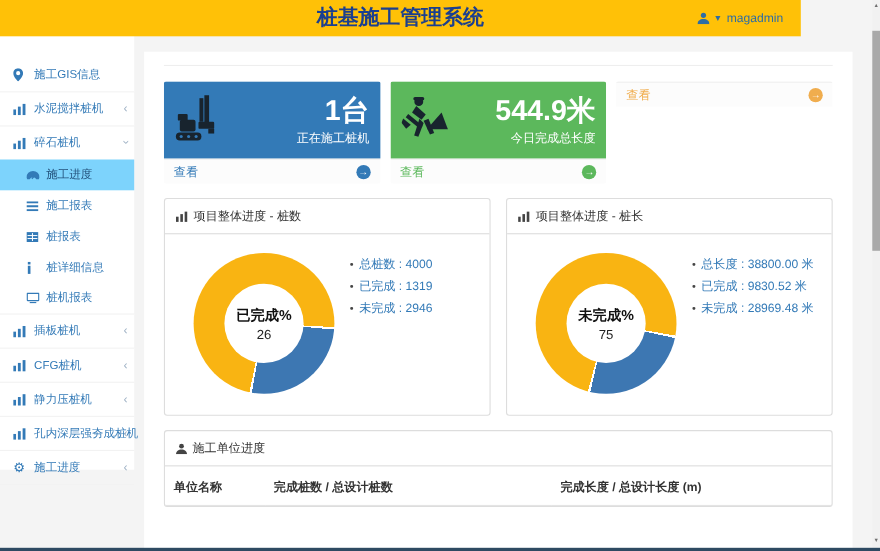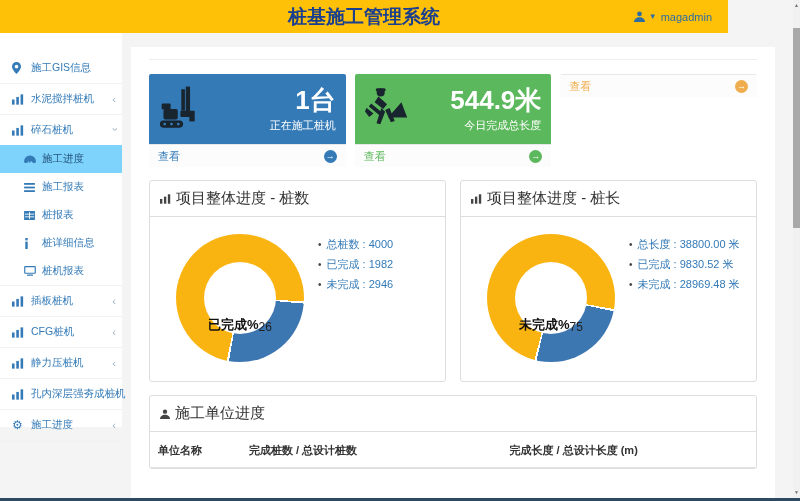--- a/index.html
+++ b/index.html
@@ -51,27 +51,27 @@
   .card.orange .card-footer { color:#f0ad4e; }
   .go-arrow { width:13px; height:13px; border-radius:50%; color:#fff; font-size:9px; line-height:13px;
     text-align:center; }
   .card.blue  .go-arrow { background:#337ab7; }
   .card.green .go-arrow { background:#5cb85c; }
   .card.orange .go-arrow { background:#f0ad4e; }
 
   
   .panels { display:flex; gap:14px; margin-top:13px; }
   .panel { flex:1; border:1px solid #ddd; border-radius:3px; background:#fff; }
-  .panel-header { padding:8px 10px; font-size:15px; color:#333; border-bottom:1px solid #ddd;
+  .panel-header { padding:8px 10px; font-size:11px; color:#333; border-bottom:1px solid #ddd;
     display:flex; align-items:center; gap:5px; }
   .panel-header .icn { color:#444; display:flex; }
   .panel-body { height:164px; position:relative; }
   .donut { position:absolute; left:26px; top:17px; width:128px; height:128px; border-radius:50%; }
   .donut-hole { position:absolute; left:50%; top:50%; transform:translate(-50%,-50%); width:72px; height:72px;
-    background:#fff; border-radius:50%; display:flex; flex-direction:row; align-items:flex-end; justify-content:center; }
+    background:#fff; border-radius:50%; display:flex; flex-direction:column; align-items:center; justify-content:center; }
   .center-label { font-weight:bold; font-size:13px; color:#111; }
   .center-value { font-size:12px; color:#222; margin-top:1px; }
   .legend { position:absolute; left:168px; top:20px; margin:0; padding:0; list-style:none; font-size:11px; }
   .legend li { margin-bottom:5px; color:#337ab7; white-space:nowrap; }
   .legend .dot { color:#444; margin-right:5px; font-size:10px; }
 
   
   .table-panel { margin-top:13px; border:1px solid #ddd; border-radius:3px; background:#fff; }
   .unit-table { width:100%; border-collapse:collapse; font-size:11px; }
   .unit-table th { text-align:left; font-weight:bold; color:#333; padding:11px 8px 9px 8px;
@@ -323,21 +323,21 @@
       </div>
       <div class="panel-body">
         <div class="donut" style="background: conic-gradient(rgb(249, 180, 18) 0deg, rgb(249, 180, 18) 93deg, rgb(255, 255, 255) 93deg, rgb(255, 255, 255) 95deg, rgb(61, 119, 178) 95deg, rgb(61, 119, 178) 190deg, rgb(255, 255, 255) 190deg, rgb(255, 255, 255) 192deg, rgb(249, 180, 18) 192deg, rgb(249, 180, 18) 360deg);">
           <div class="donut-hole">
             <span class="center-label">已完成%</span>
             <span class="center-value">26</span>
           </div>
         </div>
         <ul class="legend">
           <li><span class="dot">•</span><span>总桩数 : 4000</span></li>
-          <li><span class="dot">•</span><span>已完成 : 1982</span></li>
+          <li><span class="dot">•</span><span>已完成 : 1319</span></li>
           <li><span class="dot">•</span><span>未完成 : 2946</span></li>
         </ul>
       </div>
     </div>
 
     <div class="panel">
       <div class="panel-header">
         <span class="icn">
           <svg width="11" height="10" viewBox="0 0 14 12" fill="currentColor">
               <rect x="0" y="6" width="3" height="6"></rect>

